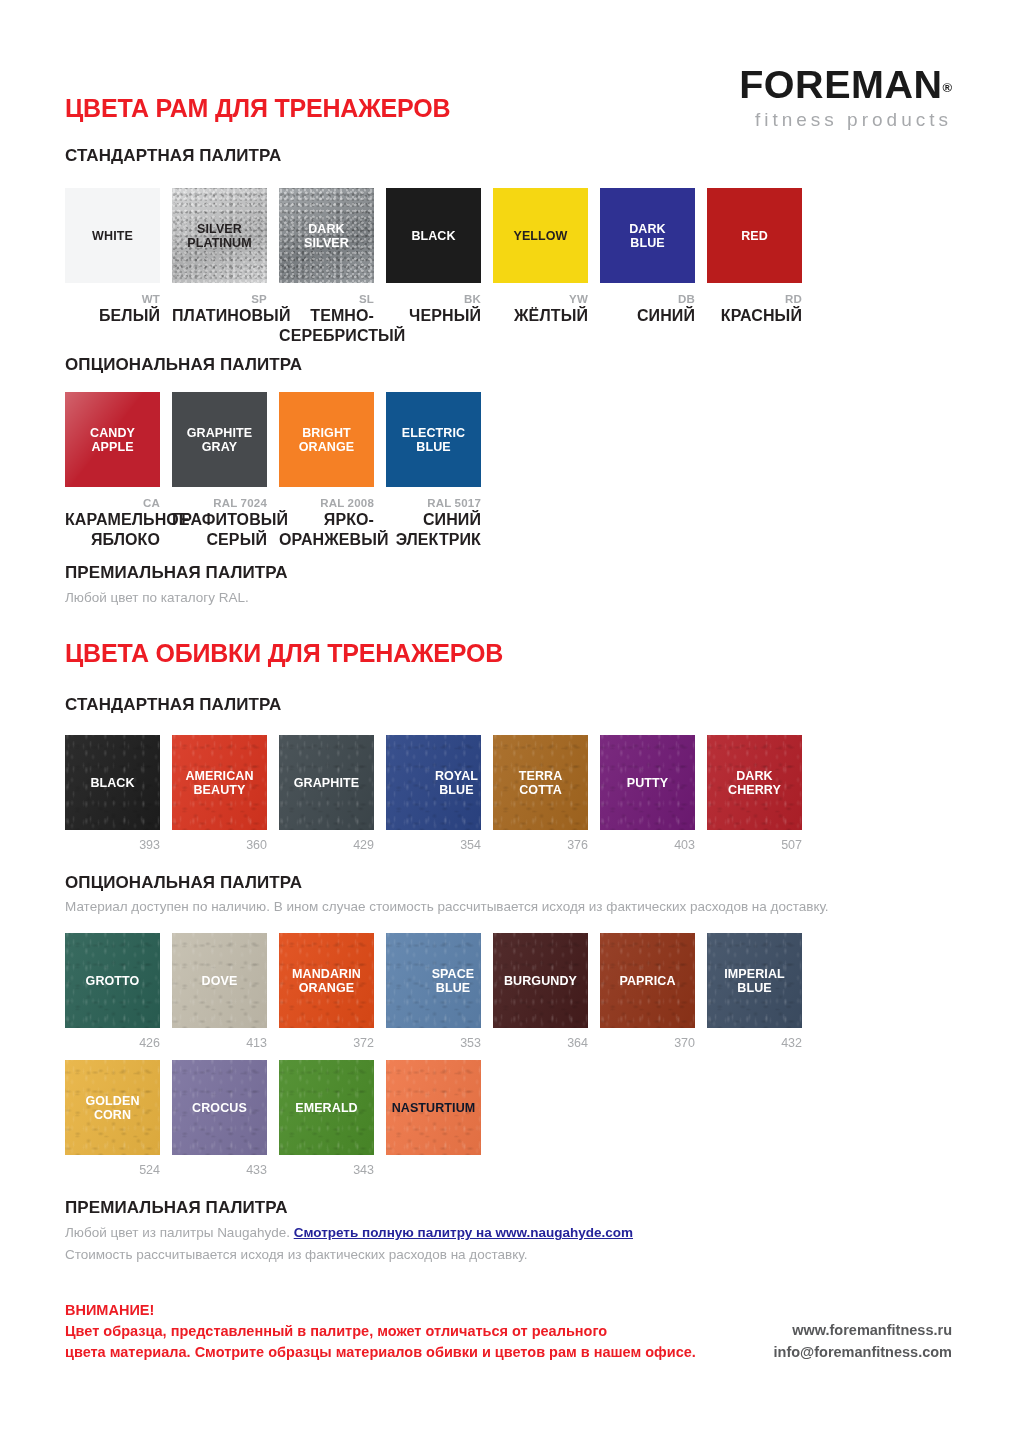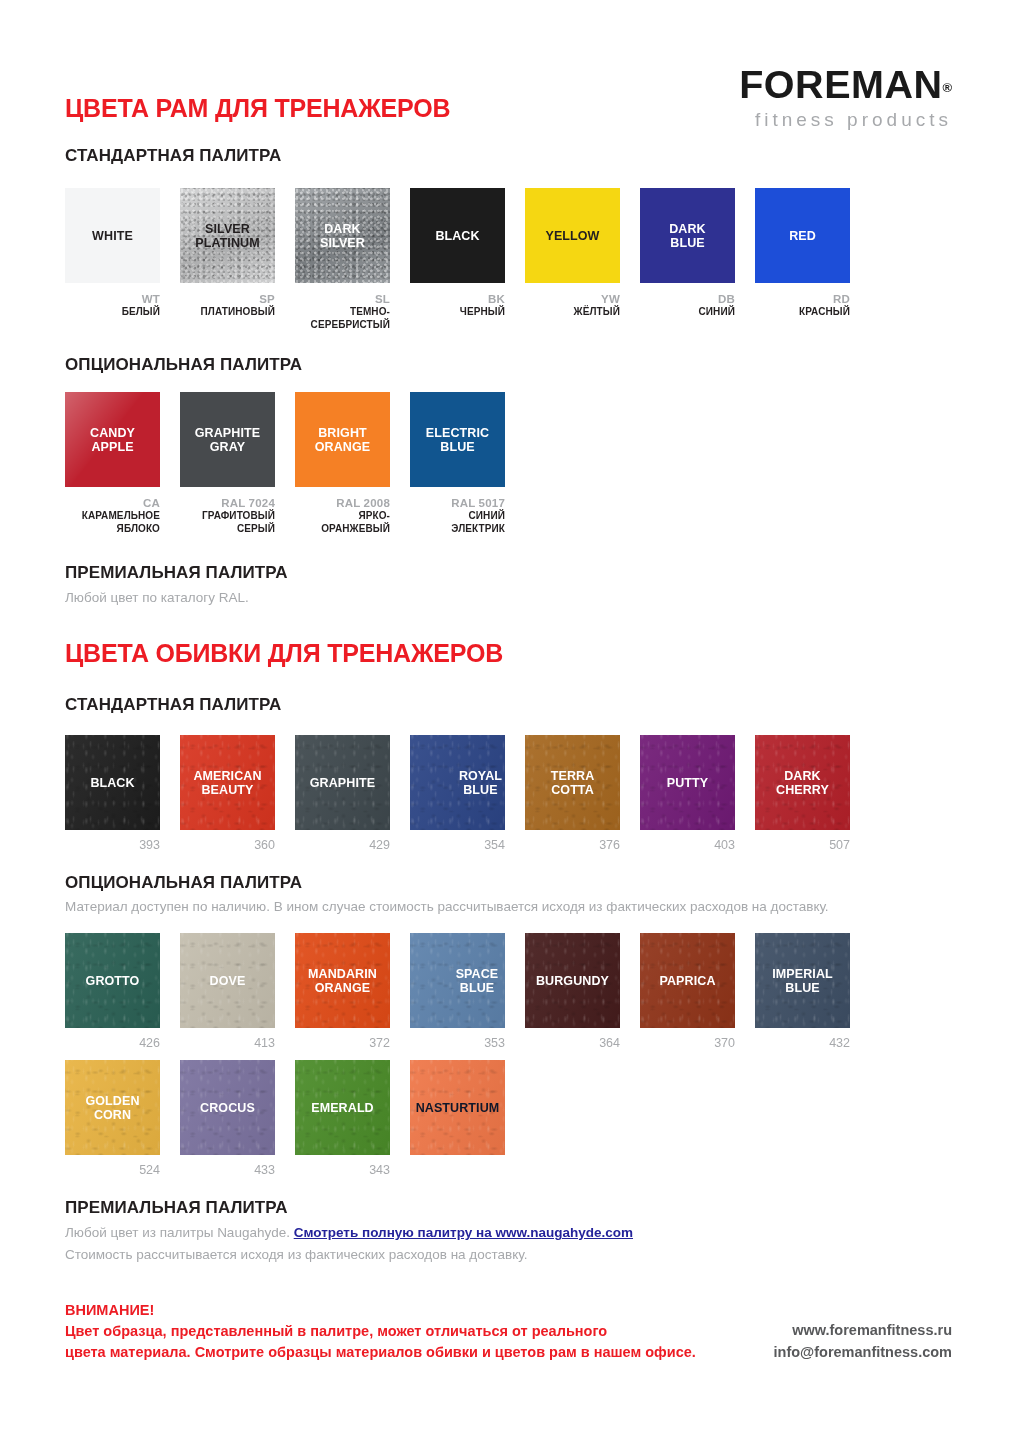--- a/index.html
+++ b/index.html
@@ -80,21 +80,21 @@
     font-size: 13.5px;
     font-weight: 400;
     line-height: 1.45;
   }
 
   
   .row {
     position: absolute;
     left: 65px;
     display: flex;
-    gap: 20px;
+    gap: 12px;
   }
   .cell { width: 95px; }
 
   .swatch {
     width: 95px;
     height: 95px;
     position: relative;
     display: flex;
     align-items: center;
     justify-content: center;
@@ -189,21 +189,21 @@
     text-align: right;
     line-height: 1.25;
   }
   .code-top {
     font-size: 11.5px;
     font-weight: 700;
     color: #a7a9ac;
     letter-spacing: 0.2px;
   }
   .code-ru {
-    font-size: 10px;
+    font-size: 16px;
     font-weight: 700;
     color: #231f20;
     letter-spacing: 0.1px;
     white-space: pre-line;
   }
   .code-num {
     font-size: 12.5px;
     font-weight: 400;
     color: #a7a9ac;
     text-align: right;
@@ -304,21 +304,21 @@
         <div class="swatch" style="background: rgb(47, 49, 146);">
           <span class="sw-label" style="color: rgb(255, 255, 255);">DARK
 BLUE</span>
         </div>
         <div class="codes">
           <div class="code-top">DB</div>
           <div class="code-ru">СИНИЙ</div>
         </div>
       </div>
       <div class="cell">
-        <div class="swatch" style="background: #1d4ed8;">
+        <div class="swatch" style="background: #b91c1c;">
           <span class="sw-label" style="color: rgb(255, 255, 255);">RED</span>
         </div>
         <div class="codes">
           <div class="code-top">RD</div>
           <div class="code-ru">КРАСНЫЙ</div>
         </div>
       </div>
     </div>
 
   <div class="sub-title" style="position:absolute;left:65px;top:355px;">ОПЦИОНАЛЬНАЯ ПАЛИТРА</div>

